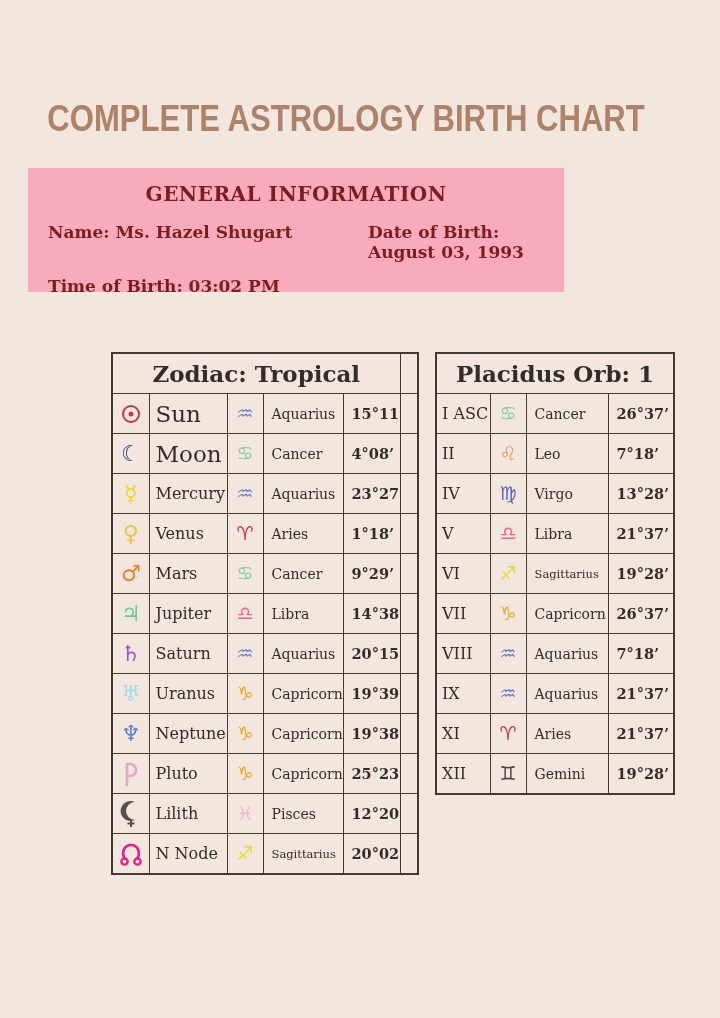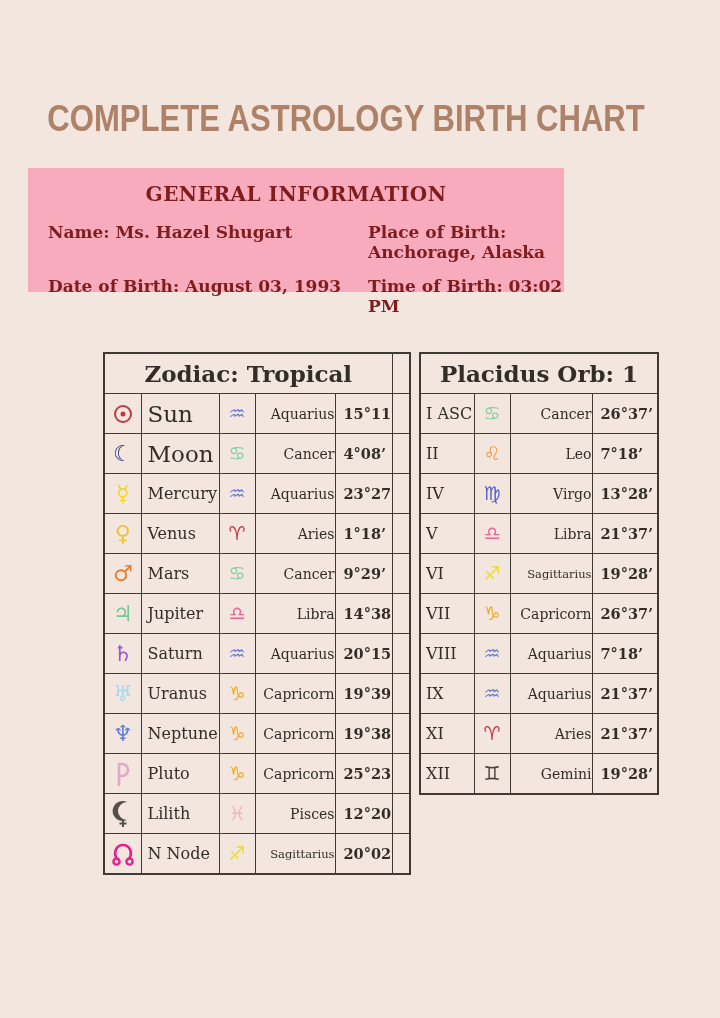--- a/index.html
+++ b/index.html
@@ -14,30 +14,30 @@
     white-space:nowrap;
   }
 
   
   .info-box{margin:28px 28px 0 28px;height:124px;box-sizing:border-box;padding:14px 0 0 0;}
   .info-heading{text-align:center;font-size:20px;font-weight:700;letter-spacing:0.5px;margin:0 0 16px 0;}
   .info-fields{display:grid;grid-template-columns:320px 1fr;row-gap:14px;padding-left:20px;font-size:17px;font-weight:700;}
 
   
   .tables{display:flex;gap:8px;margin:60px 0 0 103px;align-items:flex-start;}
-  table{border-collapse:collapse;table-layout:fixed;background:transparent;}
+  table{border-collapse:collapse;table-layout:fixed;background:transparent;margin-left:8px;}
   table{border:2.5px solid #403a34;}
   td,th{border:1.5px solid #403a34;padding:0;height:39px;color:#332d28;vertical-align:middle;overflow:hidden;}
   th.hdr{font-family:"DejaVu Serif",serif;font-weight:700;font-size:23px;text-align:center;}
   .ztab{width:306px;} .htab{width:238px;}
 
   .ci,.cs{text-align:center;}
   .cn{font-size:16px;padding-left:6px;}
   tr.rBig .cn{font-size:23px;}
-  .cm{font-size:14px;padding-left:0;text-align:right;}
+  .cm{font-size:14px;padding-left:8px;}
   .cm.small{font-size:11.5px;}
   .cd{font-size:14.5px;font-weight:700;padding-left:8px;}
   .ch{font-size:16px;padding-left:5px;}
   .cp{width:18px;}
 
   .g{font-family:"DejaVu Sans",sans-serif;font-size:19px;line-height:1;display:inline-block;}
   .gp{font-size:22px;}
   .sun-ring{display:inline-block;width:14px;height:14px;border:2.3px solid currentColor;border-radius:50%;position:relative;vertical-align:middle;}
   .sun-ring::after{content:"";position:absolute;width:5px;height:5px;background:currentColor;border-radius:50%;top:50%;left:50%;transform:translate(-50%,-50%);}
   .isvg{display:block;margin:0 auto;}
@@ -46,21 +46,20 @@
 <body style="background-color: rgb(242, 230, 222);">
 
 <div class="page">
 
   <h1 class="title" style="color: rgb(173, 130, 104);">COMPLETE ASTROLOGY BIRTH CHART</h1>
 
   <div class="info-box" style="color: #7f1d1d; background-color: rgb(249, 171, 190);">
     <div class="info-heading">GENERAL INFORMATION</div>
     <div class="info-fields">
       <div>Name: Ms. Hazel Shugart</div>
-      <div>Place of Birth: Anchorage, Alaska</div>
       <div>Date of Birth: August 03, 1993</div>
       <div>Time of Birth: 03:02 PM</div>
     </div>
   </div>
 
   <div class="tables">
 
     <table class="ztab">
       <colgroup>
           <col style="width:37px">

